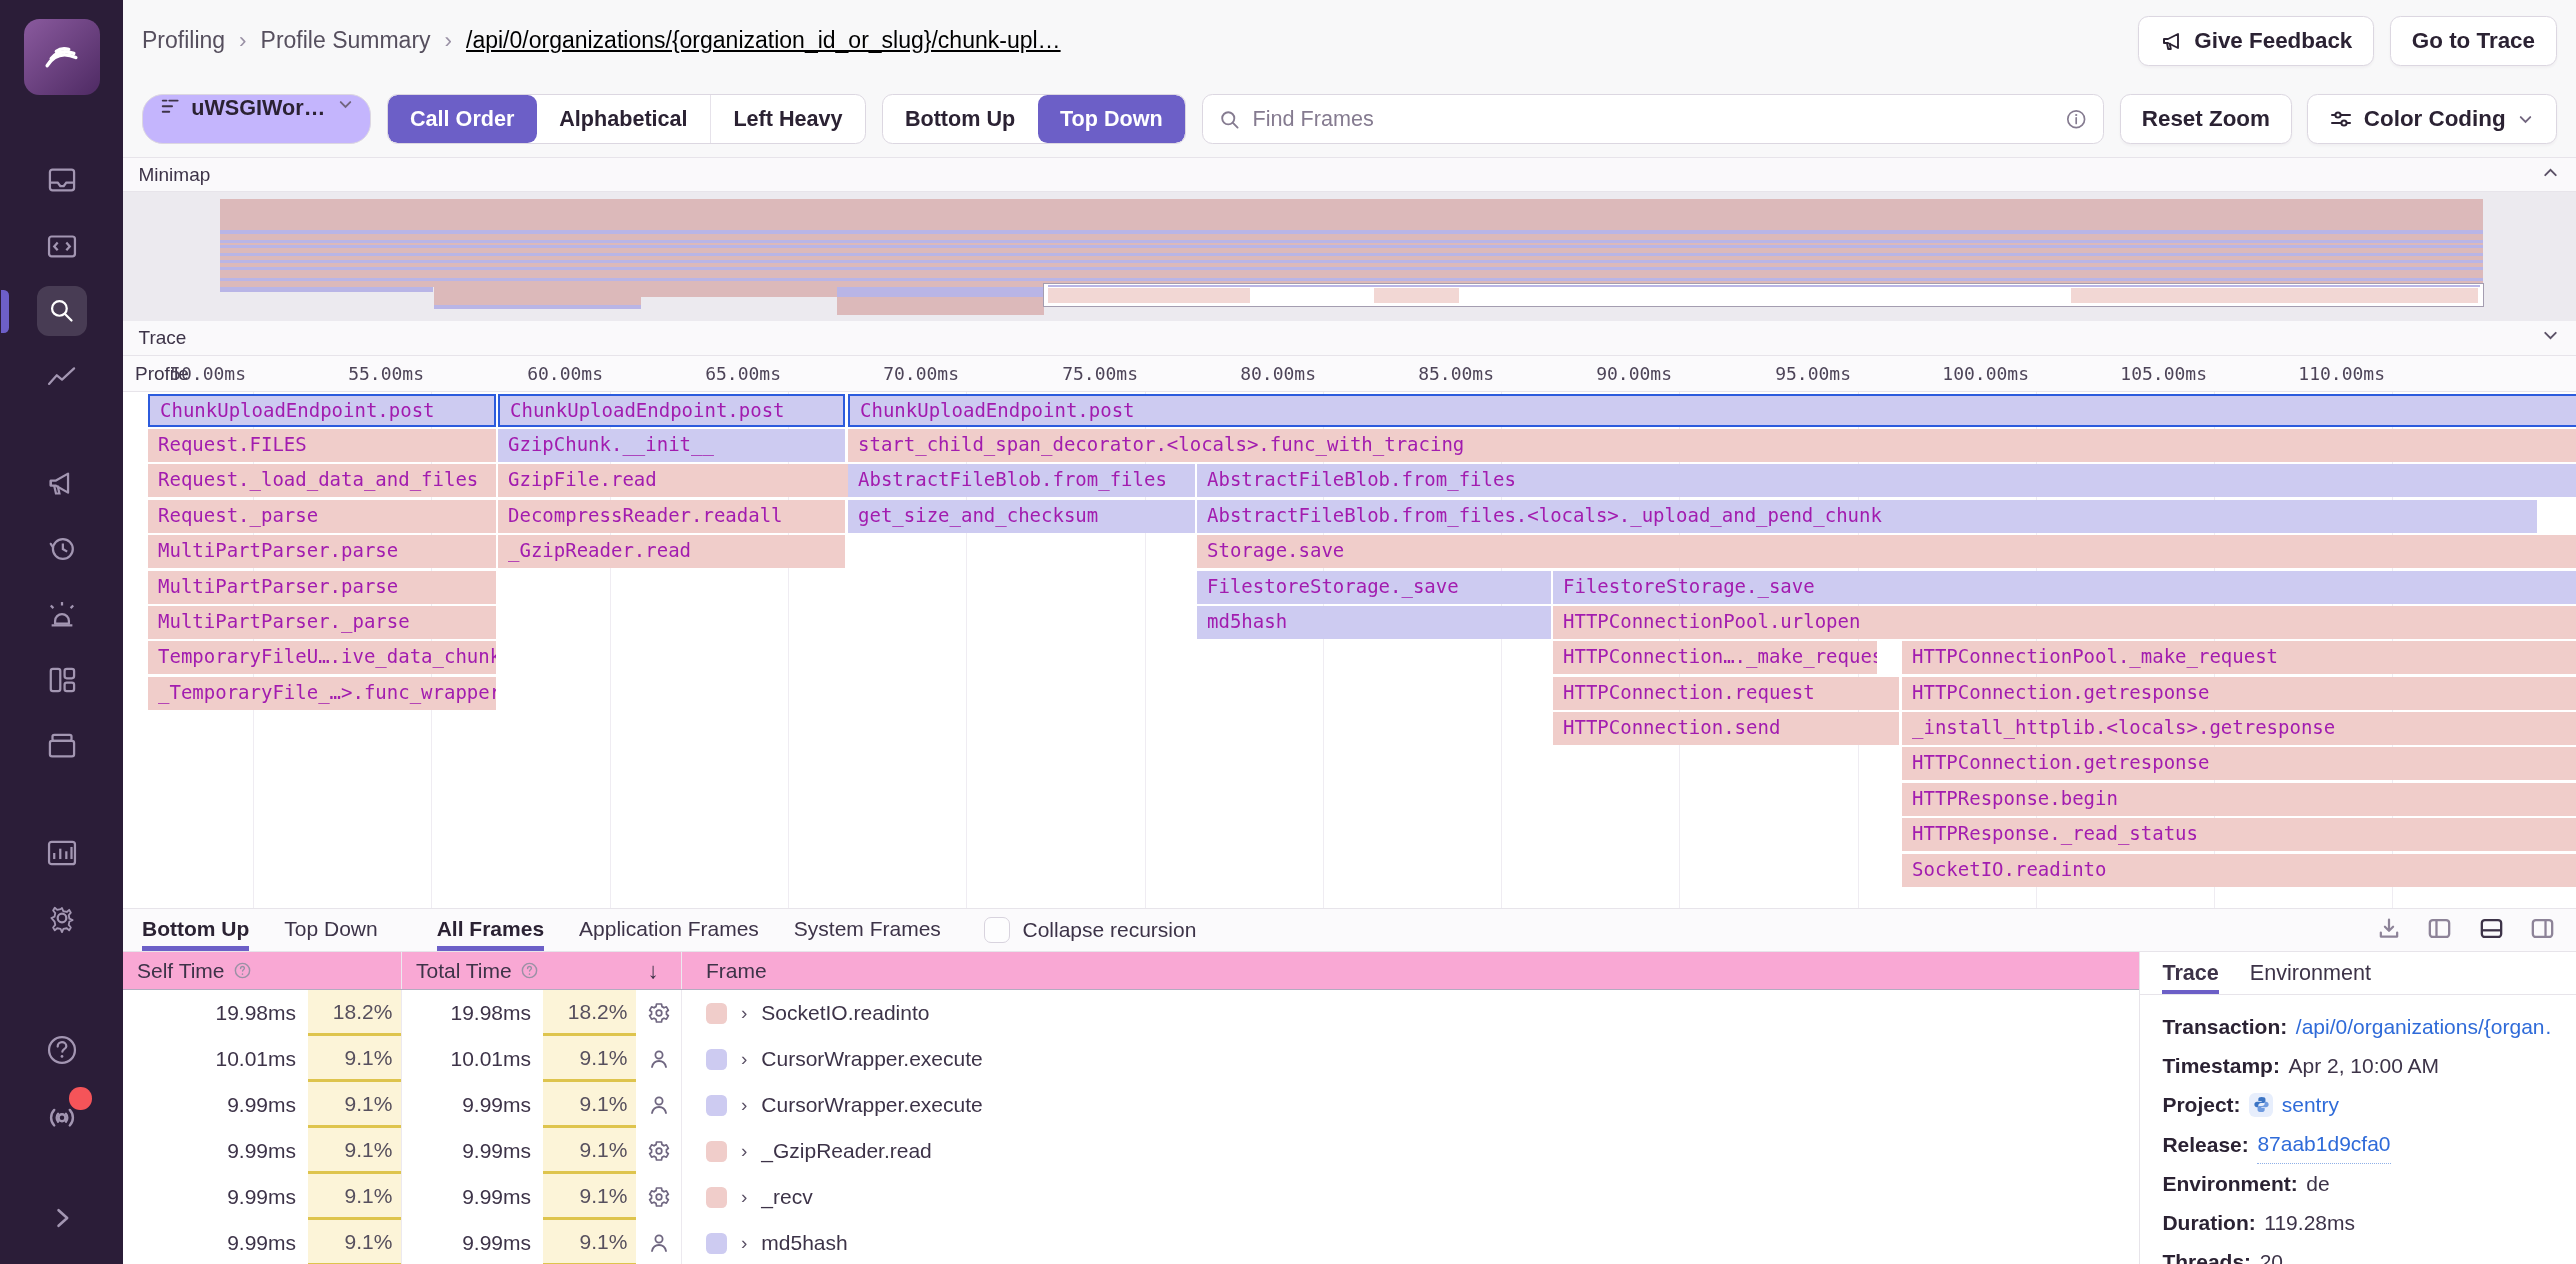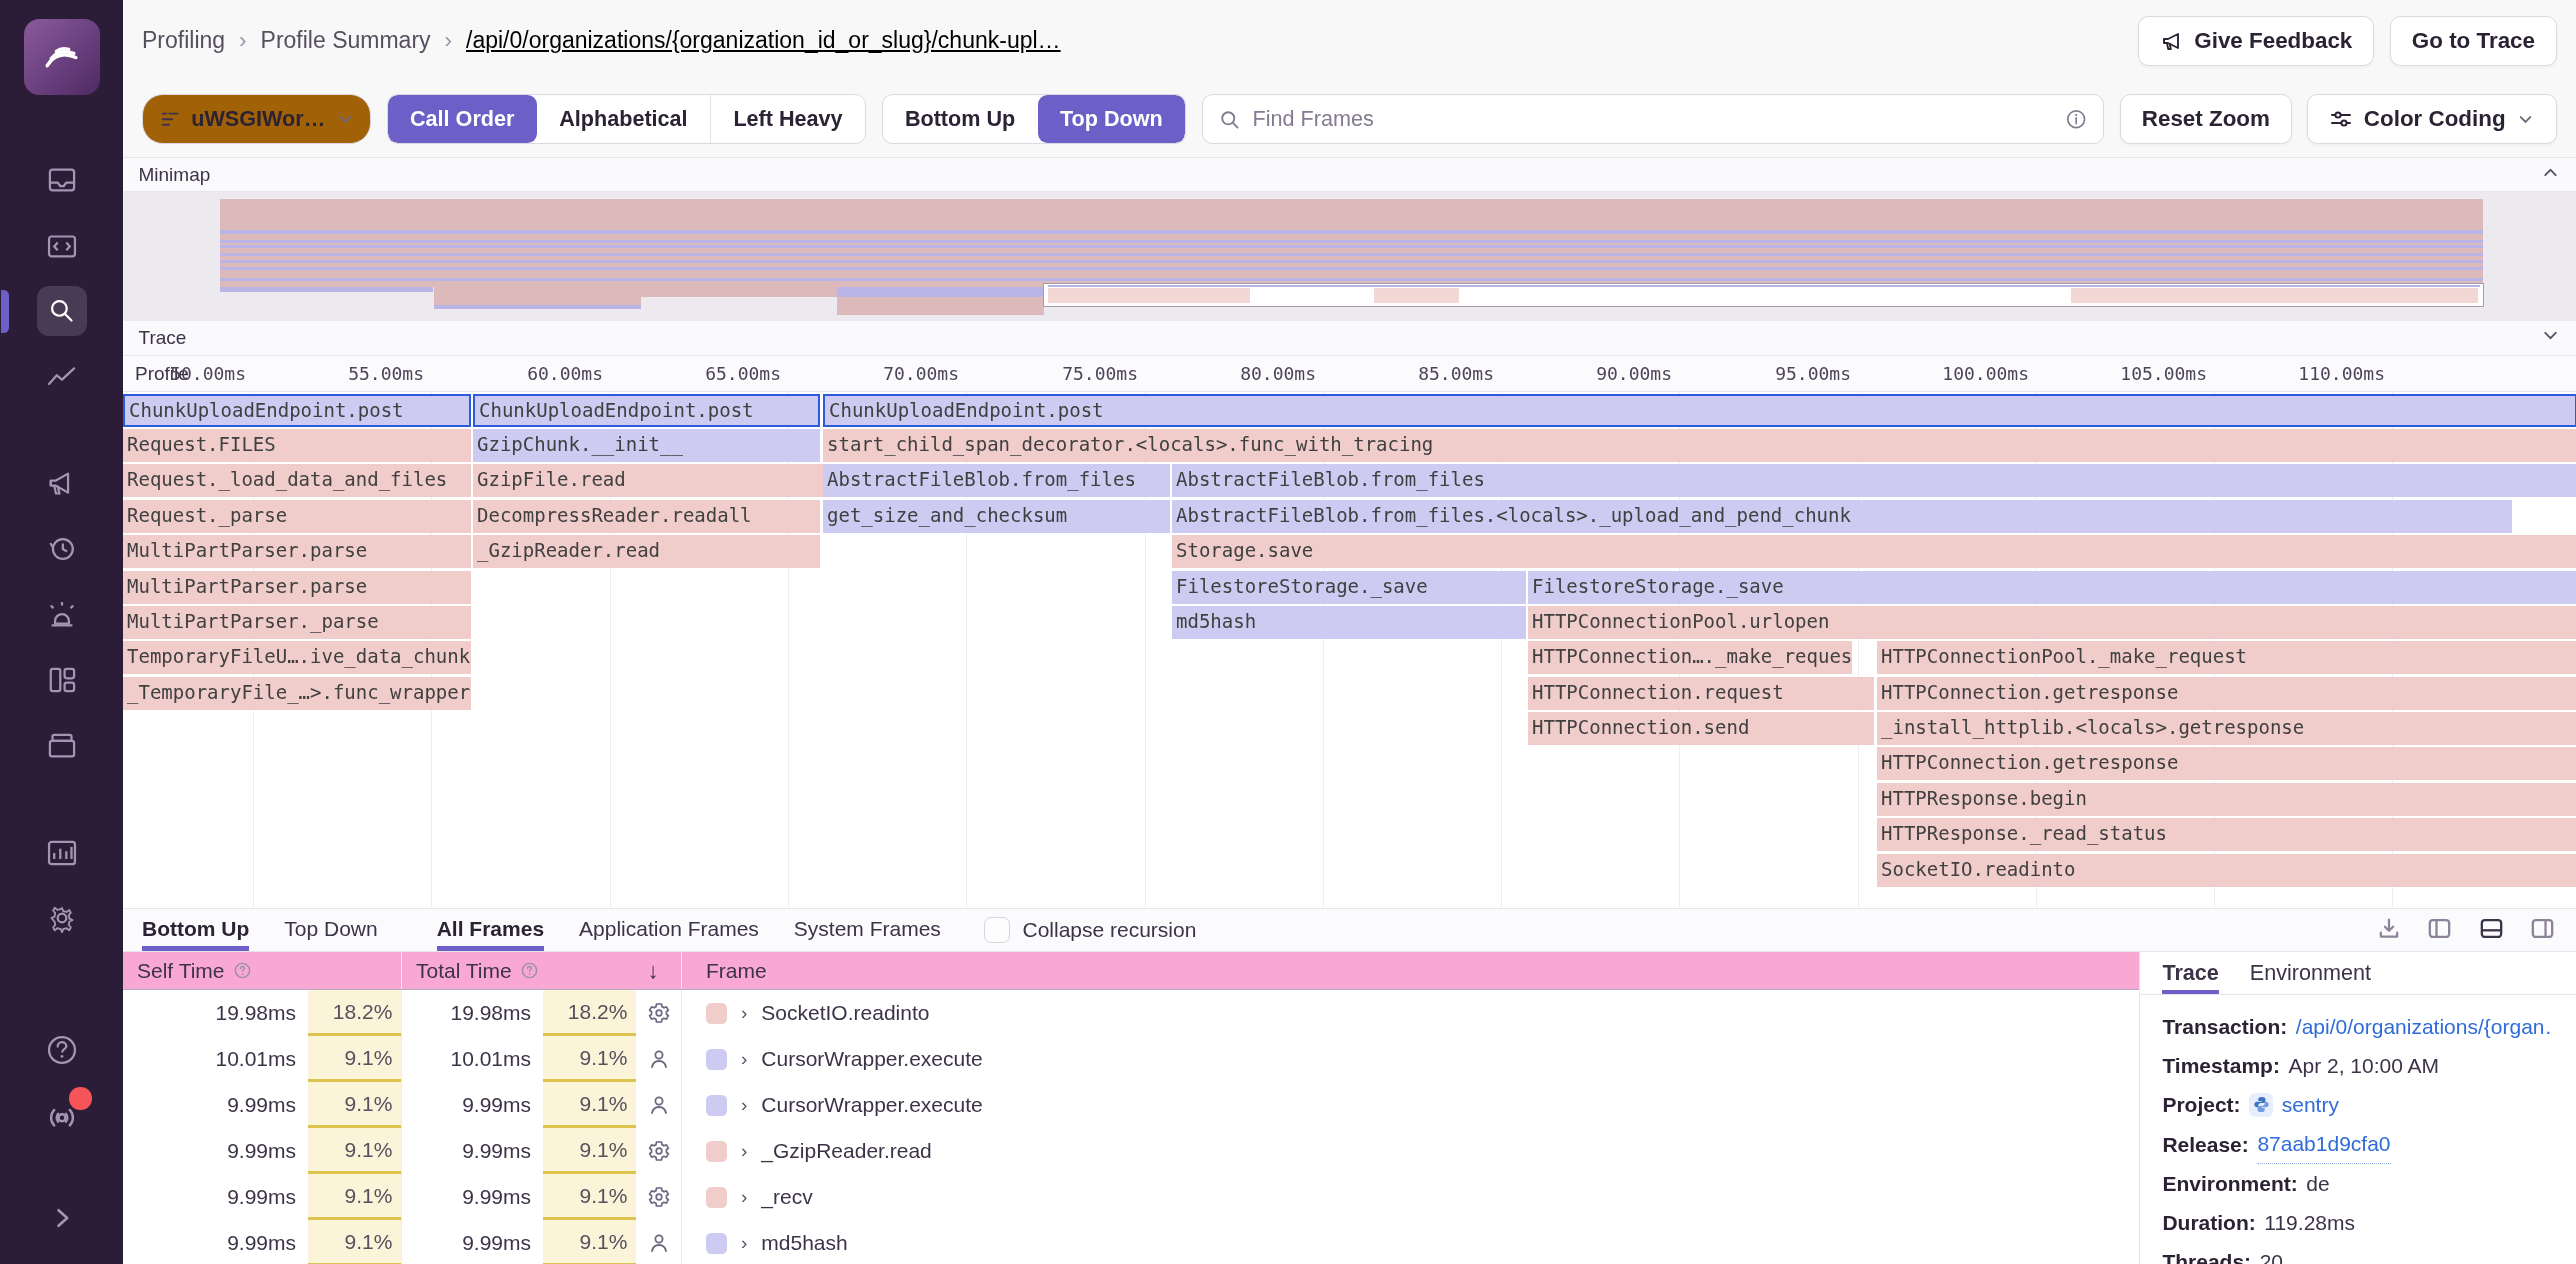--- a/index.html
+++ b/index.html
@@ -22,42 +22,42 @@
 
   .topbar { height:81px; display:flex; align-items:center; padding:0 19px;gap:20px; }
   .breadcrumb { display:flex; align-items:center; gap:14px; font-size:23px; }
   .crumb { color:#564f5e; } .crumb.current { color:#000000;text-decoration:underline; }
   .crumb-sep { color:#9a91a5; font-size:22.4px; }
   .topbar-actions { margin-left:auto; display:flex; gap:15.5px; }
   .btn { display:flex; align-items:center; gap:10.4px; background:#fff; border:1.3px solid #dcd7e1; border-radius:10.4px; height:50px; padding:0 21px; font-size:22.4px; font-weight:bold; color:#2b2233; cursor:pointer; box-shadow:0 1.7px 2.6px rgba(40,30,60,.04); }
   .btn svg { width:24px; height:24px; }
 
   .toolbar { height:76px; display:flex; align-items:center; padding:0 19px; gap:15.5px; }
-  .dropdown { display:flex; align-items:center; gap:10.4px; background:#a16207; border:1.3px solid #dcd7e1; border-radius:21px; height:50px; padding:0 15.5px; font-size:21.6px; font-weight:bold; cursor:pointer; }
+  .dropdown { display:flex; gap:10.4px; background:#c4b5fd; border:1.3px solid #dcd7e1; border-radius:21px; height:50px; padding:0 15.5px; font-size:21.6px; font-weight:bold; cursor:pointer; }
   .seg { display:flex; align-items:center; background:#fff; border:1.3px solid #dcd7e1; border-radius:10.4px; height:50px; overflow:hidden; }
   .seg-opt { height:100%; display:flex; align-items:center; padding:0 22.4px; font-size:21.6px; font-weight:bold; color:#2b2233; cursor:pointer; position:relative; }
   .seg-opt.divided { border-left:0.9px solid #e6e2ea; }
   .seg-opt.selected { background:#6c5fc7; color:#fff; border-radius:9.5px; }
   .search-box { flex:1; display:flex; align-items:center; background:#fff; border:1.3px solid #dcd7e1; border-radius:10.4px; height:50px; padding:0 15.5px; gap:12px; color:#857b90; }
   .search-box input { flex:1; border:none; outline:none; font-size:21.6px; color:#2b2233; font-family:"Liberation Sans",sans-serif; background:transparent; }
   .search-box input::placeholder { color:#857b90; }
 
   .section-head { height:35px; background:#faf9fb; border-top:0.9px solid #e7e4ea; border-bottom:0.9px solid #e7e4ea; display:flex; align-items:center; justify-content:space-between; padding:0 15.5px; font-size:19px; color:#3d3348; }
   .section-head .chev { color:#5b5166; cursor:pointer; }
 
   .minimap-canvas { height:129px; background:#eceaef; position:relative; overflow:hidden; cursor:grab; }
   .mm-strip { position:absolute; }
 
   .axis { height:36px; background:#fbfafc; border-bottom:0.9px solid #e7e4ea; position:relative; font-family:"DejaVu Sans Mono",monospace; font-size:18px; color:#4d4458; }
   .profile-label { position:absolute; left:12px; top:7px; font-family:"Liberation Sans",sans-serif; font-size:19px; color:#3d3348; }
   .tick { position:absolute; top:7px; transform:translateX(-100%); padding-right:7px; }
 
   .chart { flex:1; position:relative; background:#fff; overflow:hidden; }
   .gridline { position:absolute; top:0; bottom:0; width:0.9px; background:#efecf2; }
-  .frame-block { position:absolute; height:33px; font-family:"DejaVu Sans Mono",monospace; font-size:19px; color:#404040; line-height:31px; padding:0 4px; overflow:hidden; white-space:nowrap; cursor:pointer; }
+  .frame-block { position:absolute; height:33px; font-family:"DejaVu Sans Mono",monospace; font-size:19px; color:#a21caf; line-height:31px; padding:0 10px; overflow:hidden; white-space:nowrap; cursor:pointer;margin-left:25px; }
   .frame-block.p { background:#f0cdca; }
   .frame-block.l { background:#cdcbf1; }
   .frame-block.sel { border:2.6px solid #2c5bdd; line-height:28px; }
 
   
   .bottom { height:357px; border-top:0.9px solid #e7e4ea; background:#fff; display:flex; flex-direction:column; }
   .tabs-row { height:43px; display:flex; align-items:stretch; border-bottom:0.9px solid #e7e4ea; padding:0 19px; background:#fbfafc; }
   .tab { display:flex; align-items:center; font-size:21px; color:#3d3348; margin-right:35px; cursor:pointer; border-bottom:5.2px solid transparent; padding-top:3.5px; }
   .tab.active { font-weight:bold; color:#2b2233; border-bottom-color:#6c5fc7; border-radius:0; }
   .tabs-gap { width:24px; }

